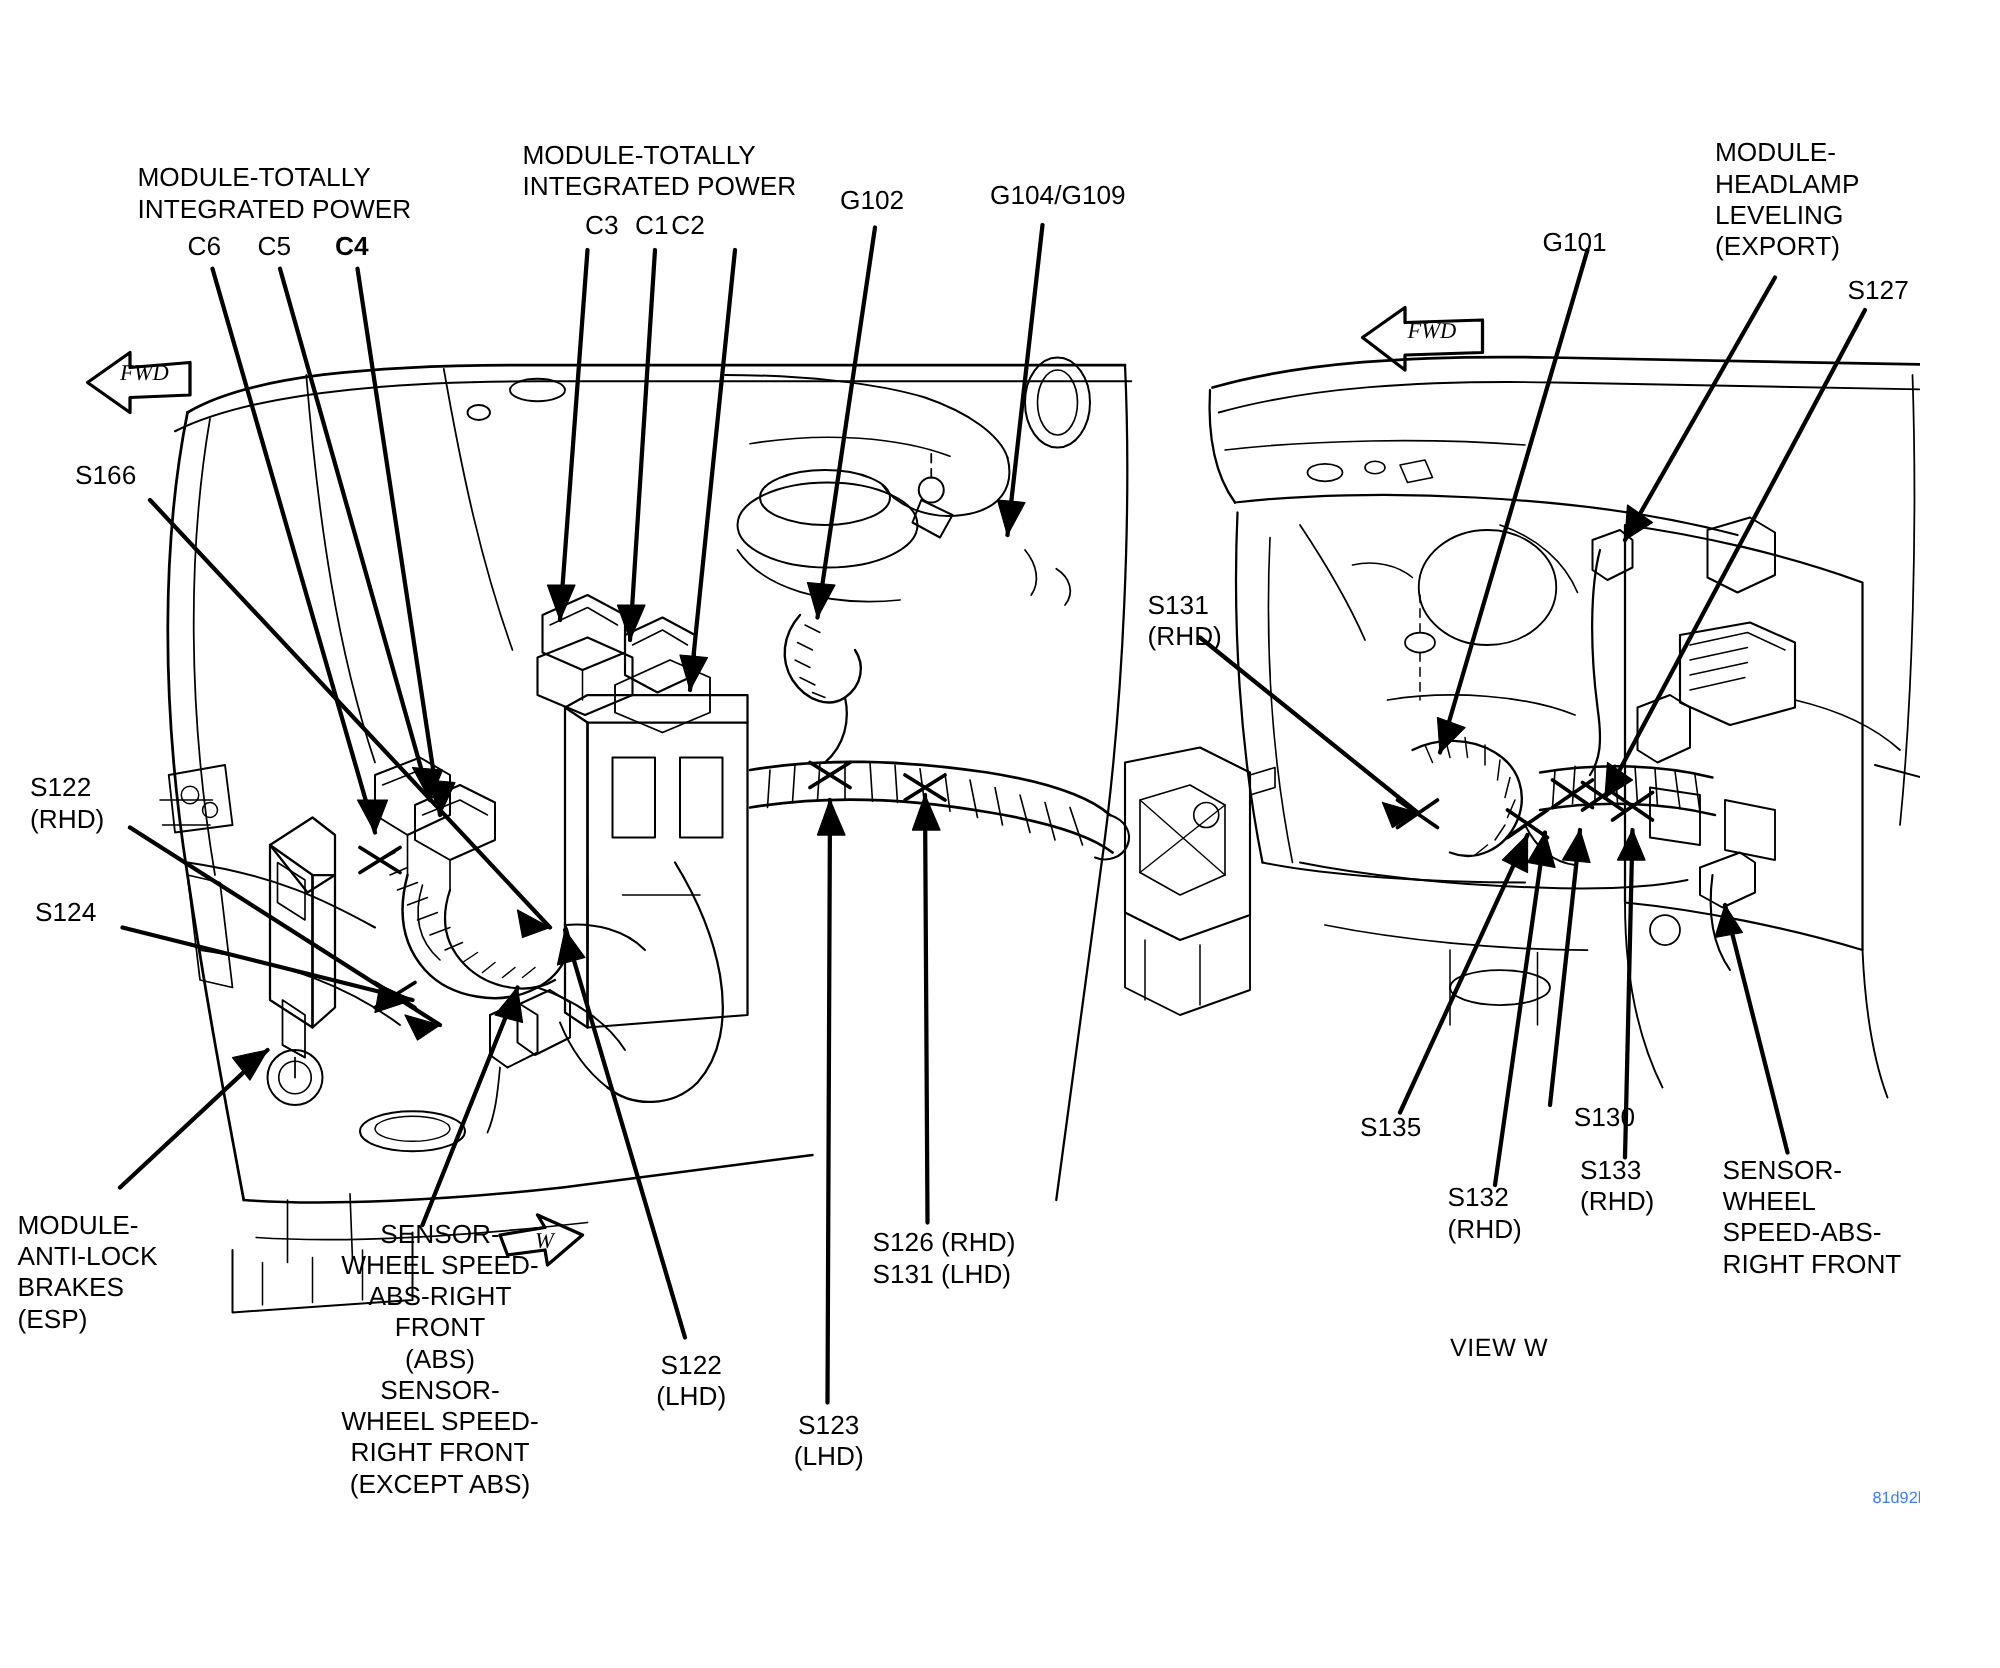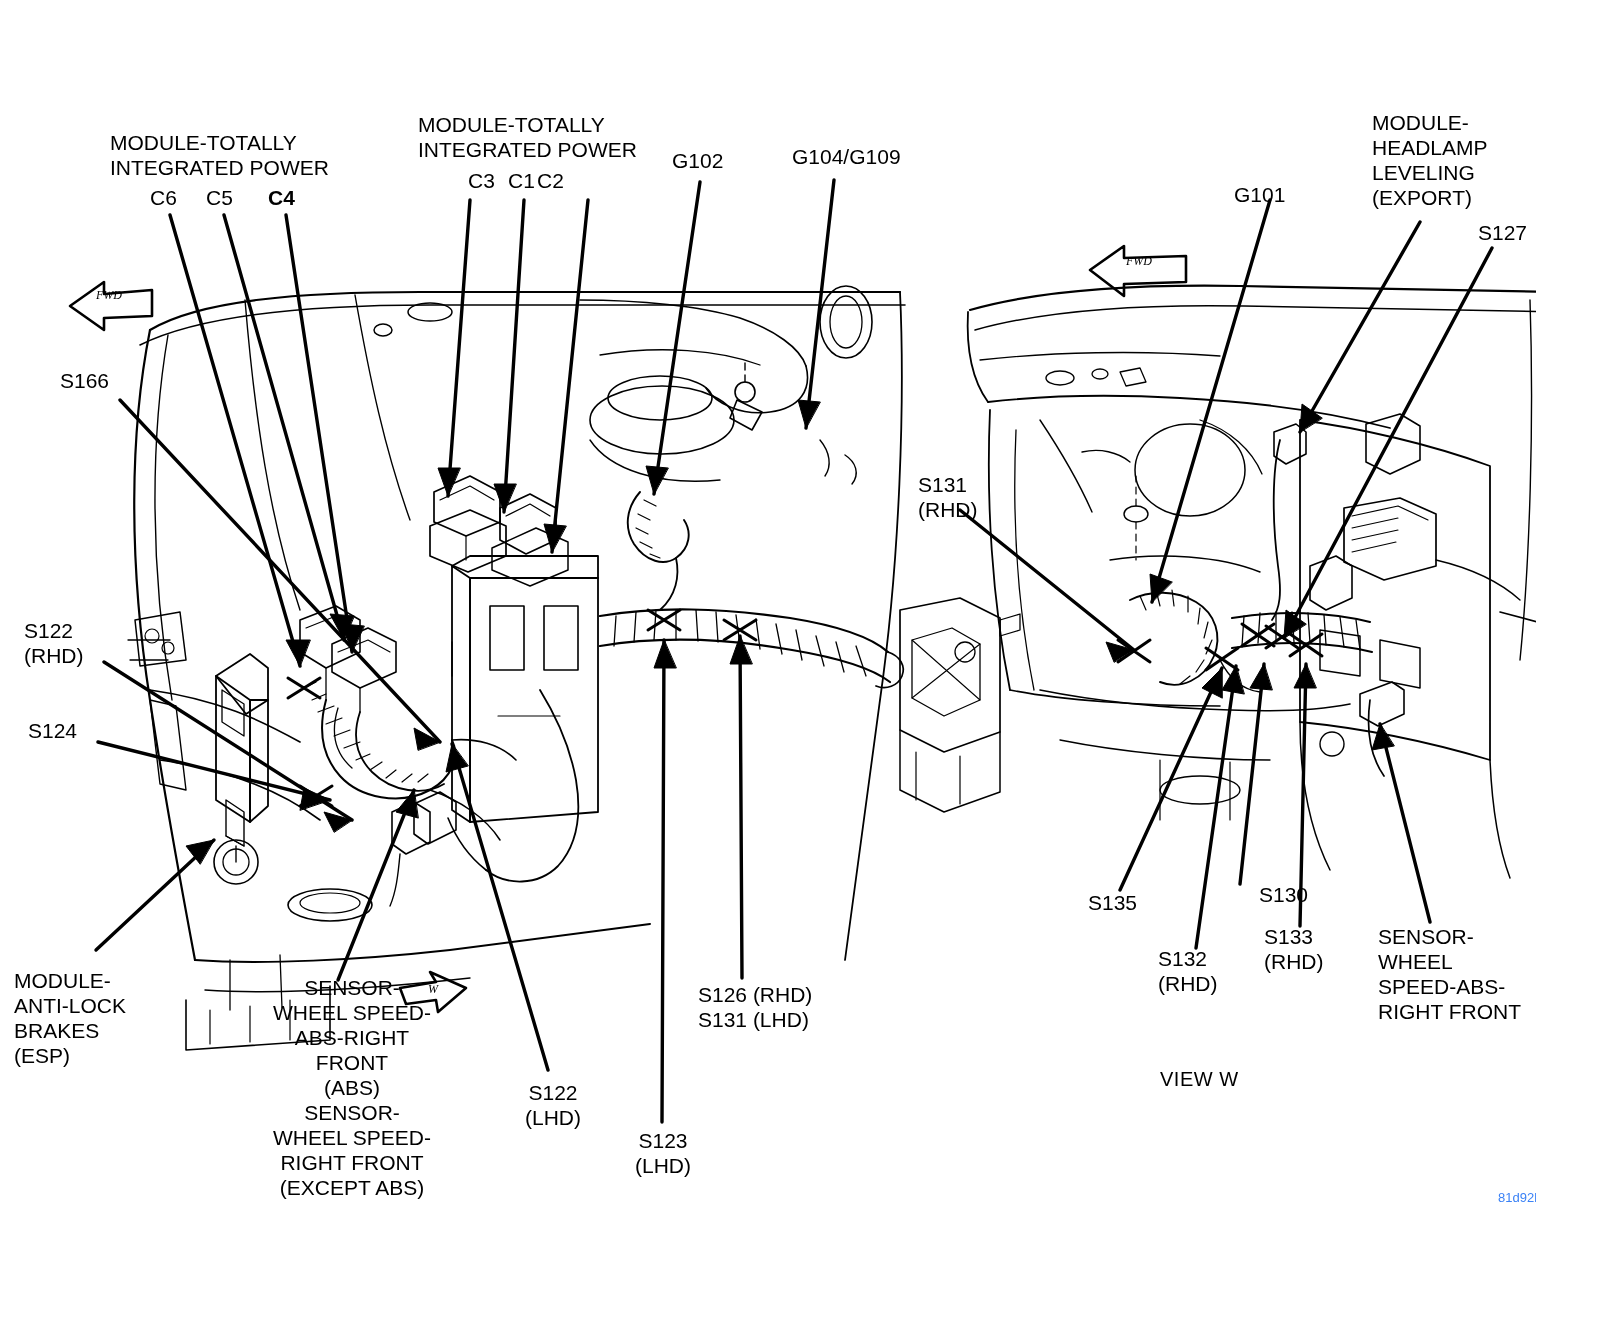--- a/index.html
+++ b/index.html
@@ -44,21 +44,21 @@
   }
   .tiny {
     position: absolute;
     font-size: 13px;
     color: #3b82f6;
     white-space: pre;
   }
   .fwd-txt {
     position: absolute;
     font-style: italic;
-    font-size: 12px;
+    font-size: 18px;
     font-family: "Liberation Serif", serif;
     white-space: pre;
   }
   .viewlabel {
     position: absolute;
     font-size: 20px;
     letter-spacing: 0.5px;
     white-space: pre;
   }
 </style>

